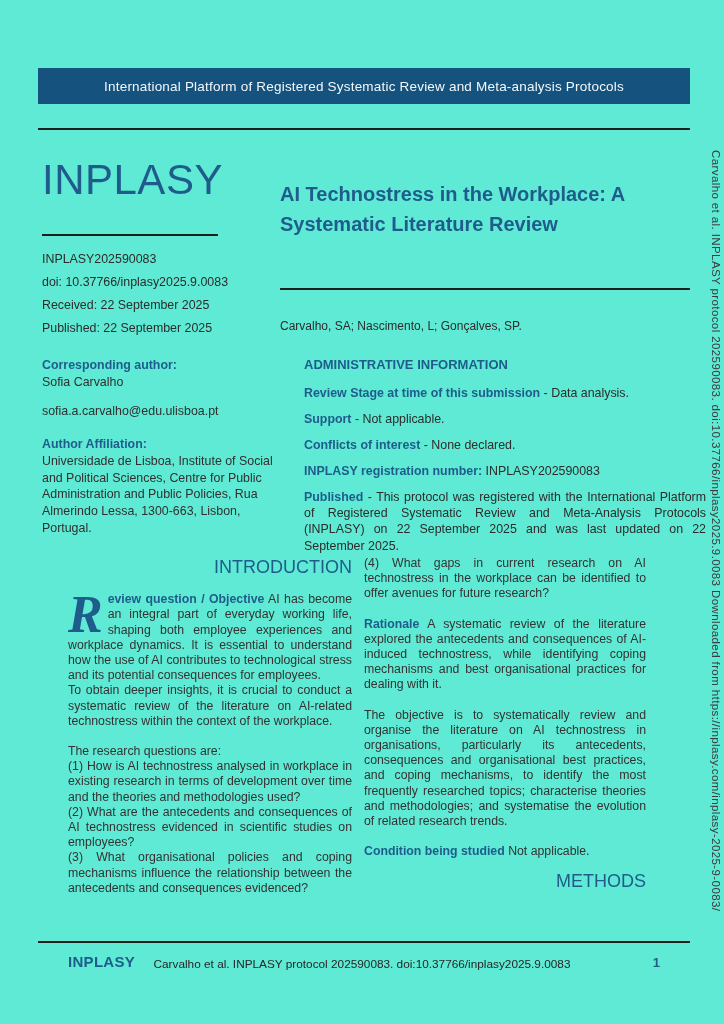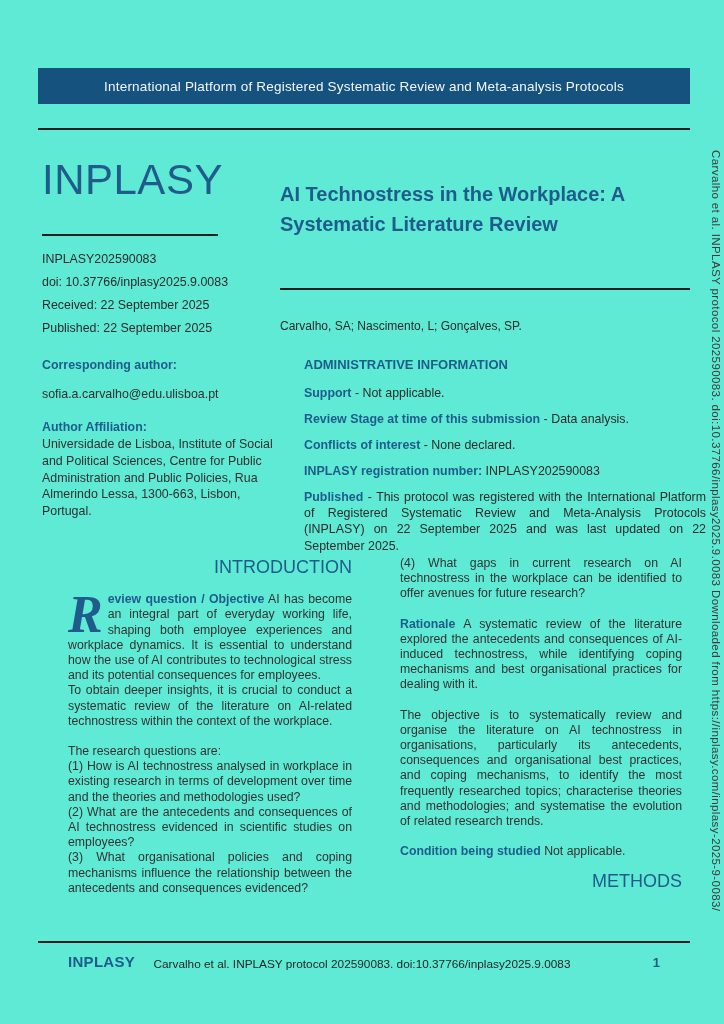--- a/index.html
+++ b/index.html
@@ -58,21 +58,21 @@
 
   
   .admin{position:absolute;left:280px;top:357px;width:402px;font-size:12.4px;color:#2c2c2c;margin-left:24px;}
   .admin-heading{font-size:13px;font-weight:bold;color:var(--accent);margin:0 0 13px 0;}
   .admin-row{margin:0 0 9.5px 0;line-height:1.32;}
   .admin-just{text-align:justify;line-height:1.32;}
 
   
   .col{position:absolute;font-size:12.3px;line-height:15.2px;color:#333333;}
   .col-left{left:68px;top:560px;width:284px;}
-  .col-right{left:400px;top:556px;width:282px;}
+  .col-right{left:364px;top:556px;width:282px;}
   .section-heading{font-size:18px;font-weight:normal;color:var(--accent);margin:0 0 17px 0;text-align:right;}
   .col p{margin:0;text-align:justify;}
   .gap{margin-top:15px !important;}
   .dropcap{
     float:left;
     font-family:"Liberation Serif", serif;font-style:italic;font-weight:bold;
     font-size:52px;line-height:42px;color:var(--accent);
     margin:2px 5px 0 0;
   }
   .stretch-last{text-align-last:justify;}
@@ -98,34 +98,35 @@
     <div class="logo">INPLASY</div>
     <div class="logo-rule"></div>
     <div class="meta">
       <div>INPLASY202590083</div>
       <div>doi: 10.37766/inplasy2025.9.0083</div>
       <div>Received: 22 September 2025</div>
       <div class="pub">Published: 22 September 2025</div>
     </div>
     <div class="corr">
       <div class="blue-label">Corresponding author:</div>
+      <div>Sofia Carvalho</div>
       <div class="email">sofia.a.carvalho@edu.ulisboa.pt</div>
       <div class="blue-label affil-head">Author Affiliation:</div>
       <div>Universidade de Lisboa, Institute of Social and Political Sciences, Centre for Public Administration and Public Policies, Rua Almerindo Lessa, 1300-663, Lisbon, Portugal.</div>
     </div>
   </div>
 
   <div class="title">AI Technostress in the Workplace: A Systematic Literature Review</div>
   <div class="rule rule-title"></div>
   <div class="authors">Carvalho, SA; Nascimento, L; Gonçalves, SP.</div>
 
   <div class="admin">
     <div class="admin-heading">ADMINISTRATIVE INFORMATION</div>
+    <div class="admin-row"><span class="blue-label">Review Stage at time of this submission</span><span> - Data analysis.</span></div>
     <div class="admin-row"><span class="blue-label">Support</span><span> -  Not applicable.</span></div>
-    <div class="admin-row"><span class="blue-label">Review Stage at time of this submission</span><span> - Data analysis.</span></div>
     <div class="admin-row"><span class="blue-label">Conflicts of interest</span><span> - None declared.</span></div>
     <div class="admin-row"><span class="blue-label">INPLASY registration number:</span><span> INPLASY202590083</span></div>
     <div class="admin-row admin-just"><span class="blue-label">Published</span><span> - This protocol was registered with the International Platform of Registered Systematic Review and Meta-Analysis Protocols (INPLASY) on 22 September 2025 and was last updated on 22 September 2025.</span></div>
   </div>
 
   <div class="col col-left">
     <div class="section-heading">INTRODUCTION</div>
     <p><span class="dropcap">R</span><span class="blue-label">eview question / Objective</span><span> AI has become an integral part of everyday working life, shaping both employee experiences and workplace dynamics. It is essential to understand how the use of AI contributes to technological stress and its potential consequences for employees.</span></p>
     <p>To obtain deeper insights, it is crucial to conduct a systematic review of the literature on AI-related technostress within the context of the workplace.</p>
     <p class="gap">The research questions are:</p>

